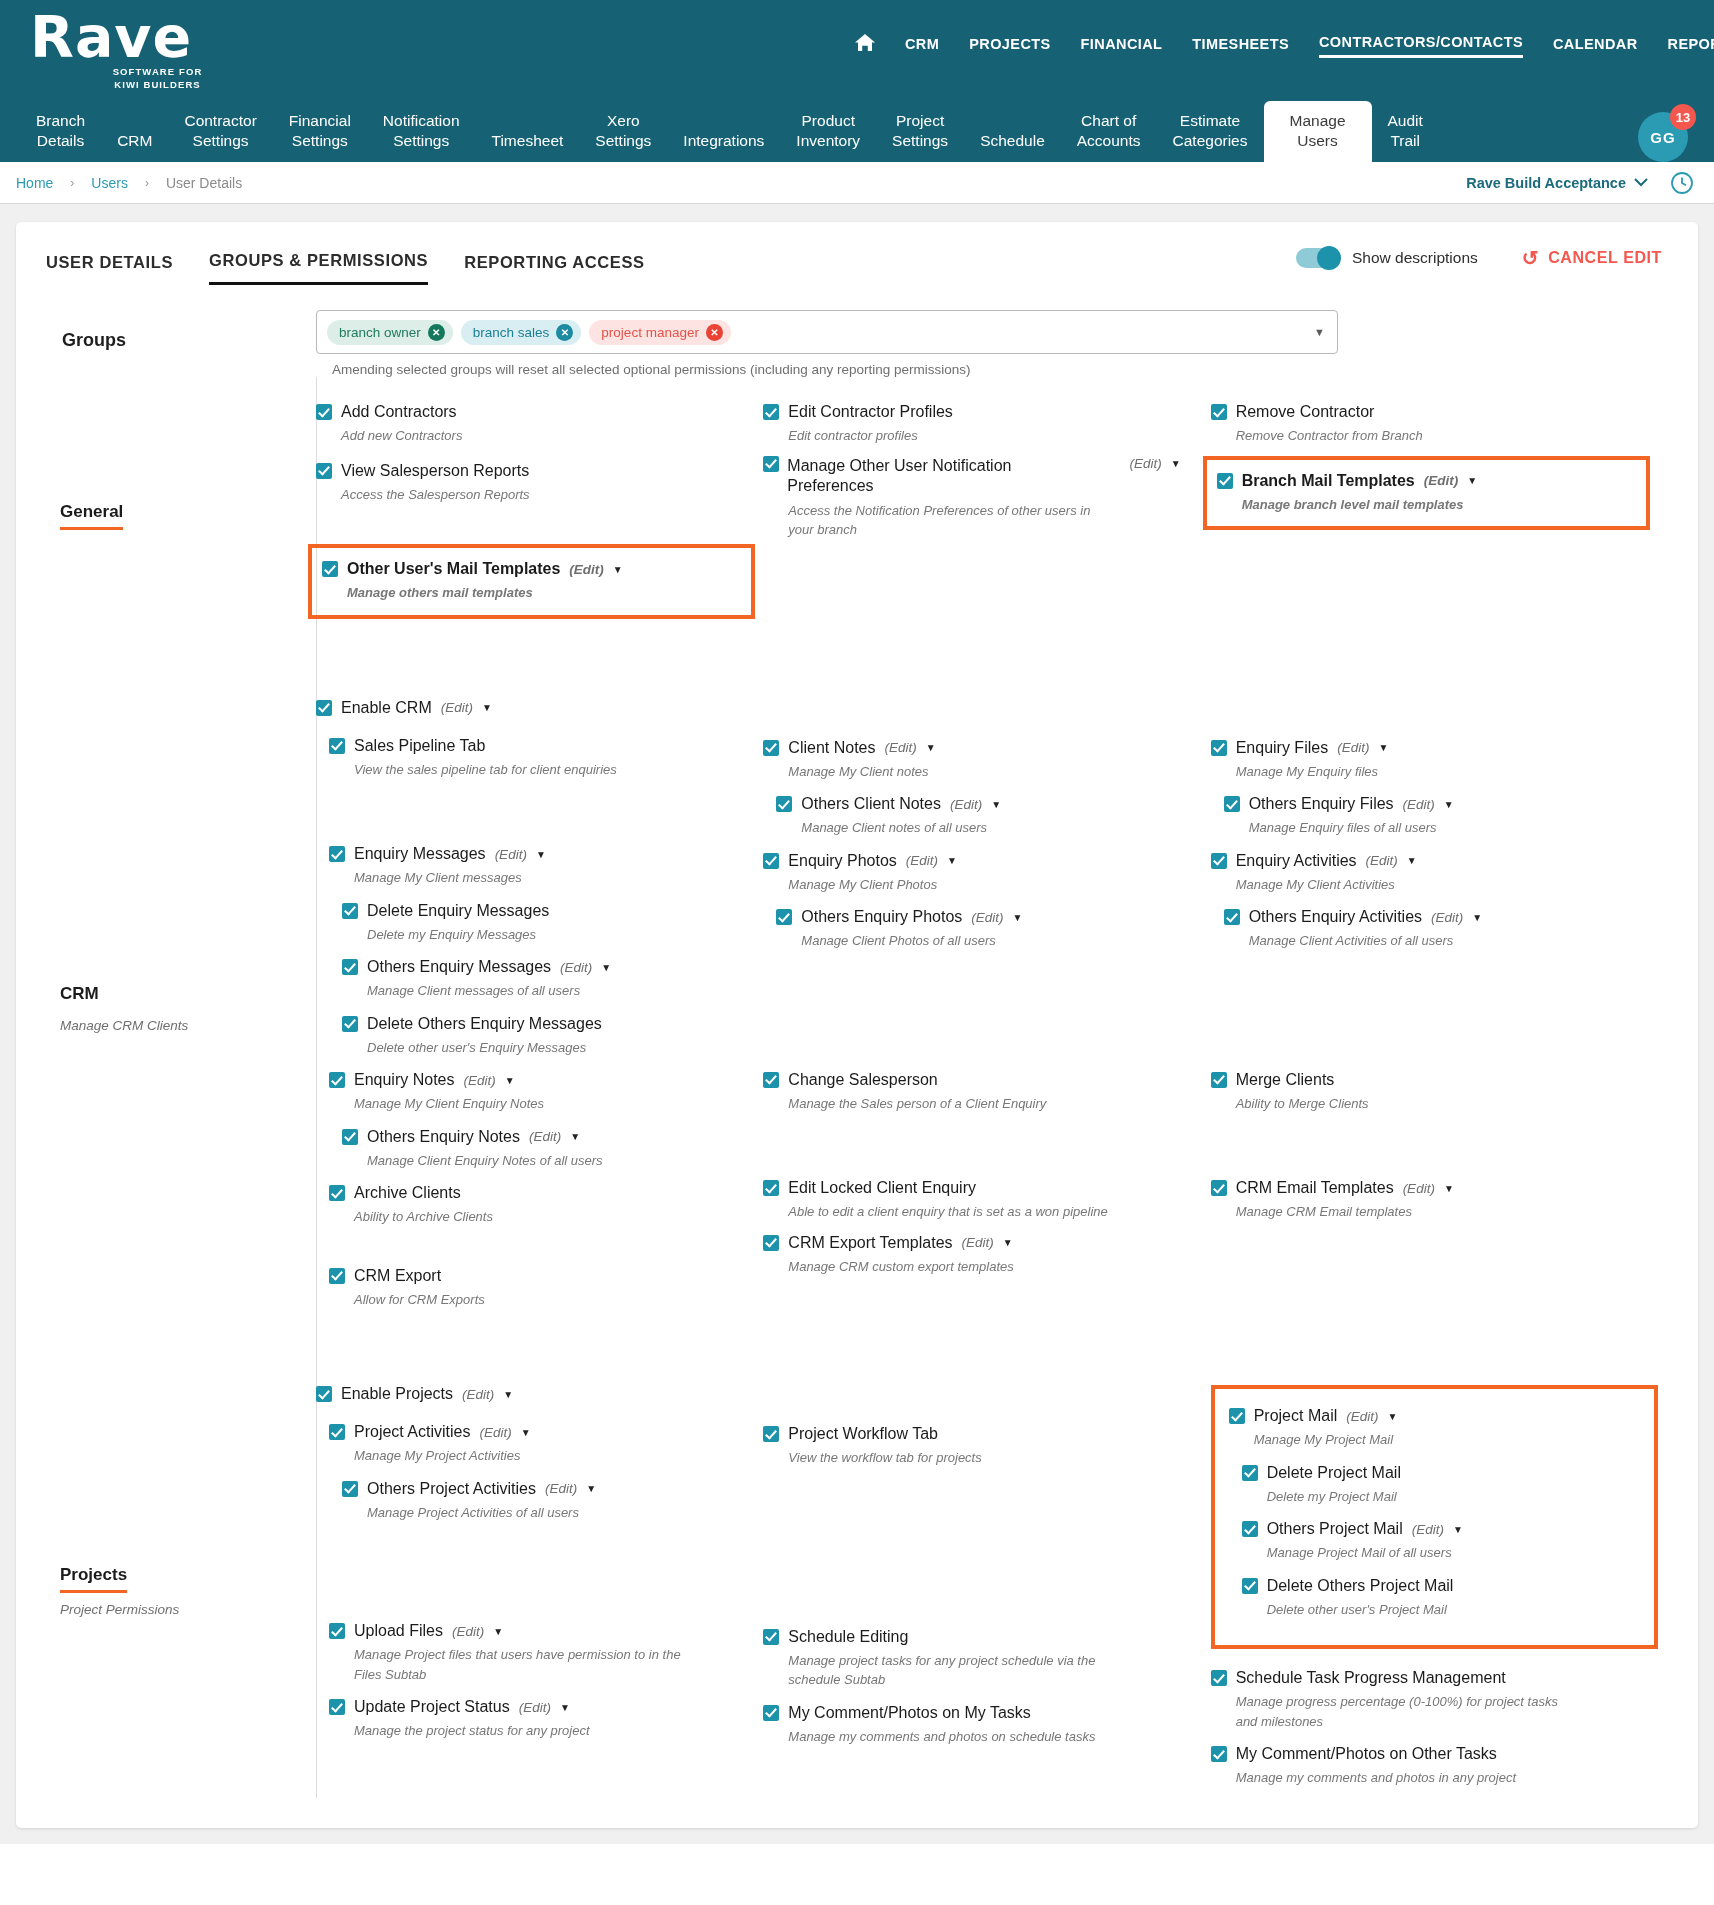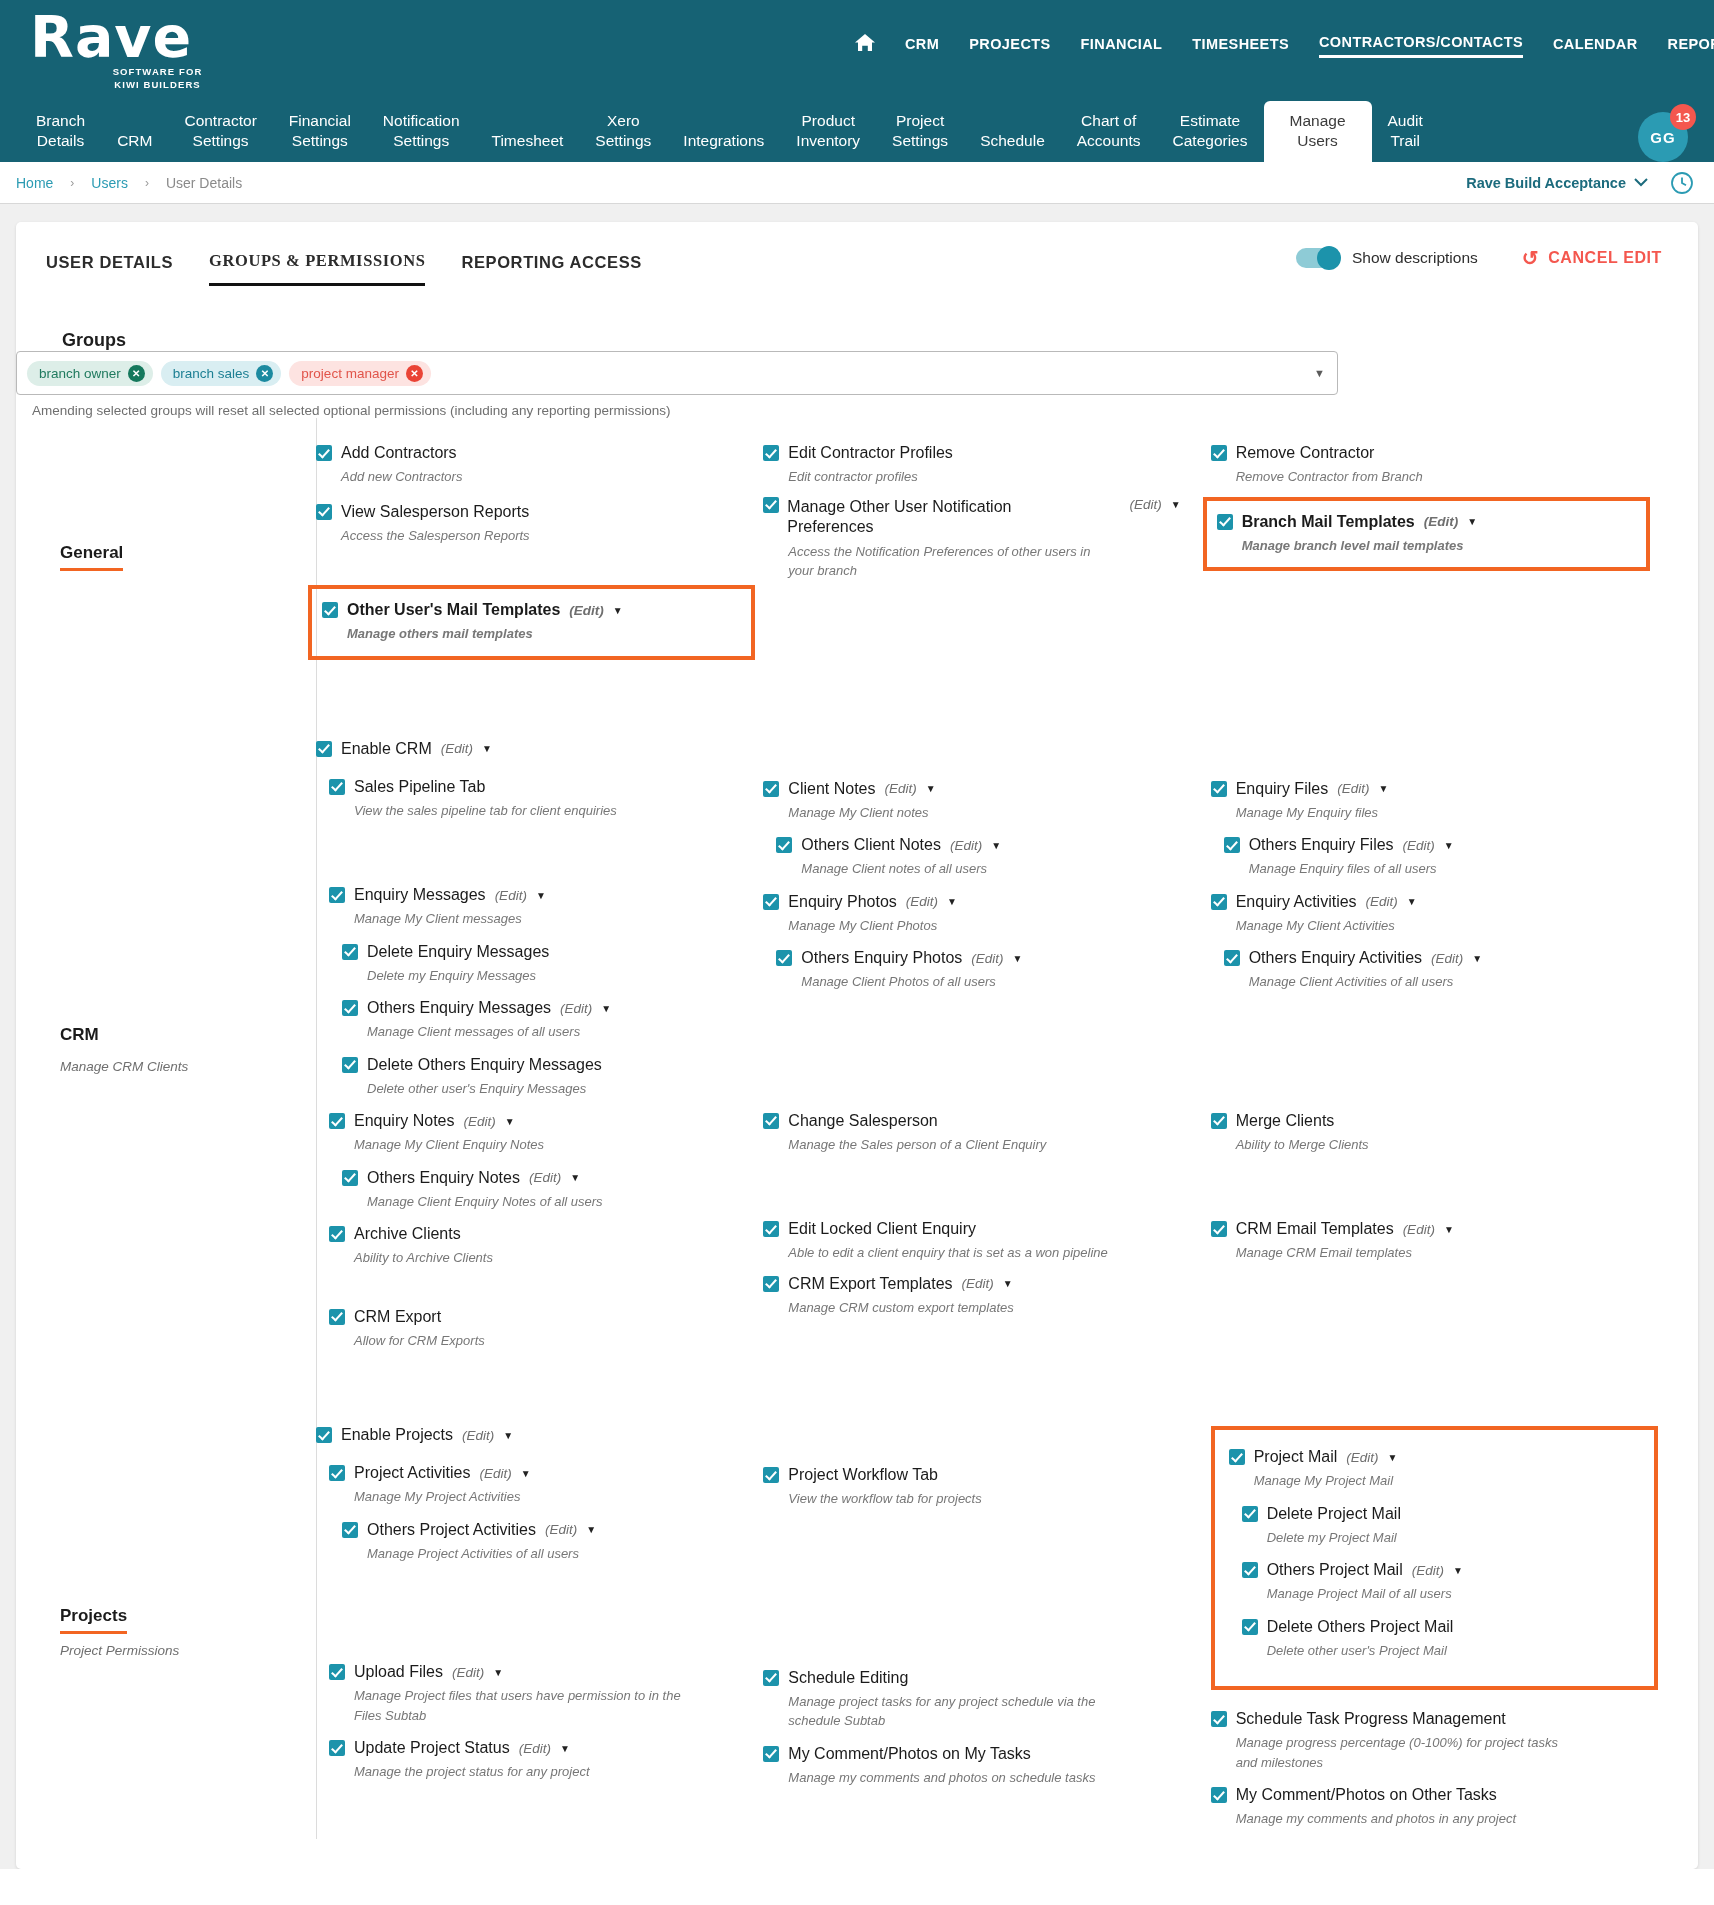--- a/index.html
+++ b/index.html
@@ -160,21 +160,21 @@
   }
   .ptab {
     font-size: 16.5px;
     font-weight: bold;
     letter-spacing: .6px;
     color: #2c2c2c;
     margin-right: 36px;
     padding-bottom: 12px;
     cursor: pointer;
   }
-  .ptab.active { border-bottom: 3px solid #111; font-family: Liberation Serif, serif; }
+  .ptab.active { border-bottom: 3px solid #111; }
   .tabrow-right {
     position: absolute;
     right: 36px; top: 24px;
     display: flex; align-items: center; gap: 44px;
   }
   .toggle-wrap { display: flex; align-items: center; gap: 12px; cursor: pointer; }
   .toggle {
     width: 44px; height: 20px;
     border-radius: 10px;
     background: #8ecbd6;
@@ -189,21 +189,21 @@
     background: #1c93ab;
   }
   .toggle-label { font-size: 15.5px; color: #2d2d2d; }
   .cancel-edit {
     display: flex; align-items: center; gap: 9px;
     color: #f4574e; font-size: 16px; font-weight: bold;
     letter-spacing: .6px; cursor: pointer;
   }
 
   
-  .groups-row { display: flex; padding: 22px 0 0 0; flex-direction: column; }
+  .groups-row { display: flex; padding: 22px 0 0 0; }
   .groups-label {
     width: 300px; padding-left: 46px;
     font-size: 18px; font-weight: bold; color: #1e1e1e;
     padding-top: 20px;
   }
   .groups-field { flex: 1; padding-right: 360px; }
   .chipbox {
     border: 1px solid #b9b9b9;
     border-radius: 4px;
     min-height: 44px;

